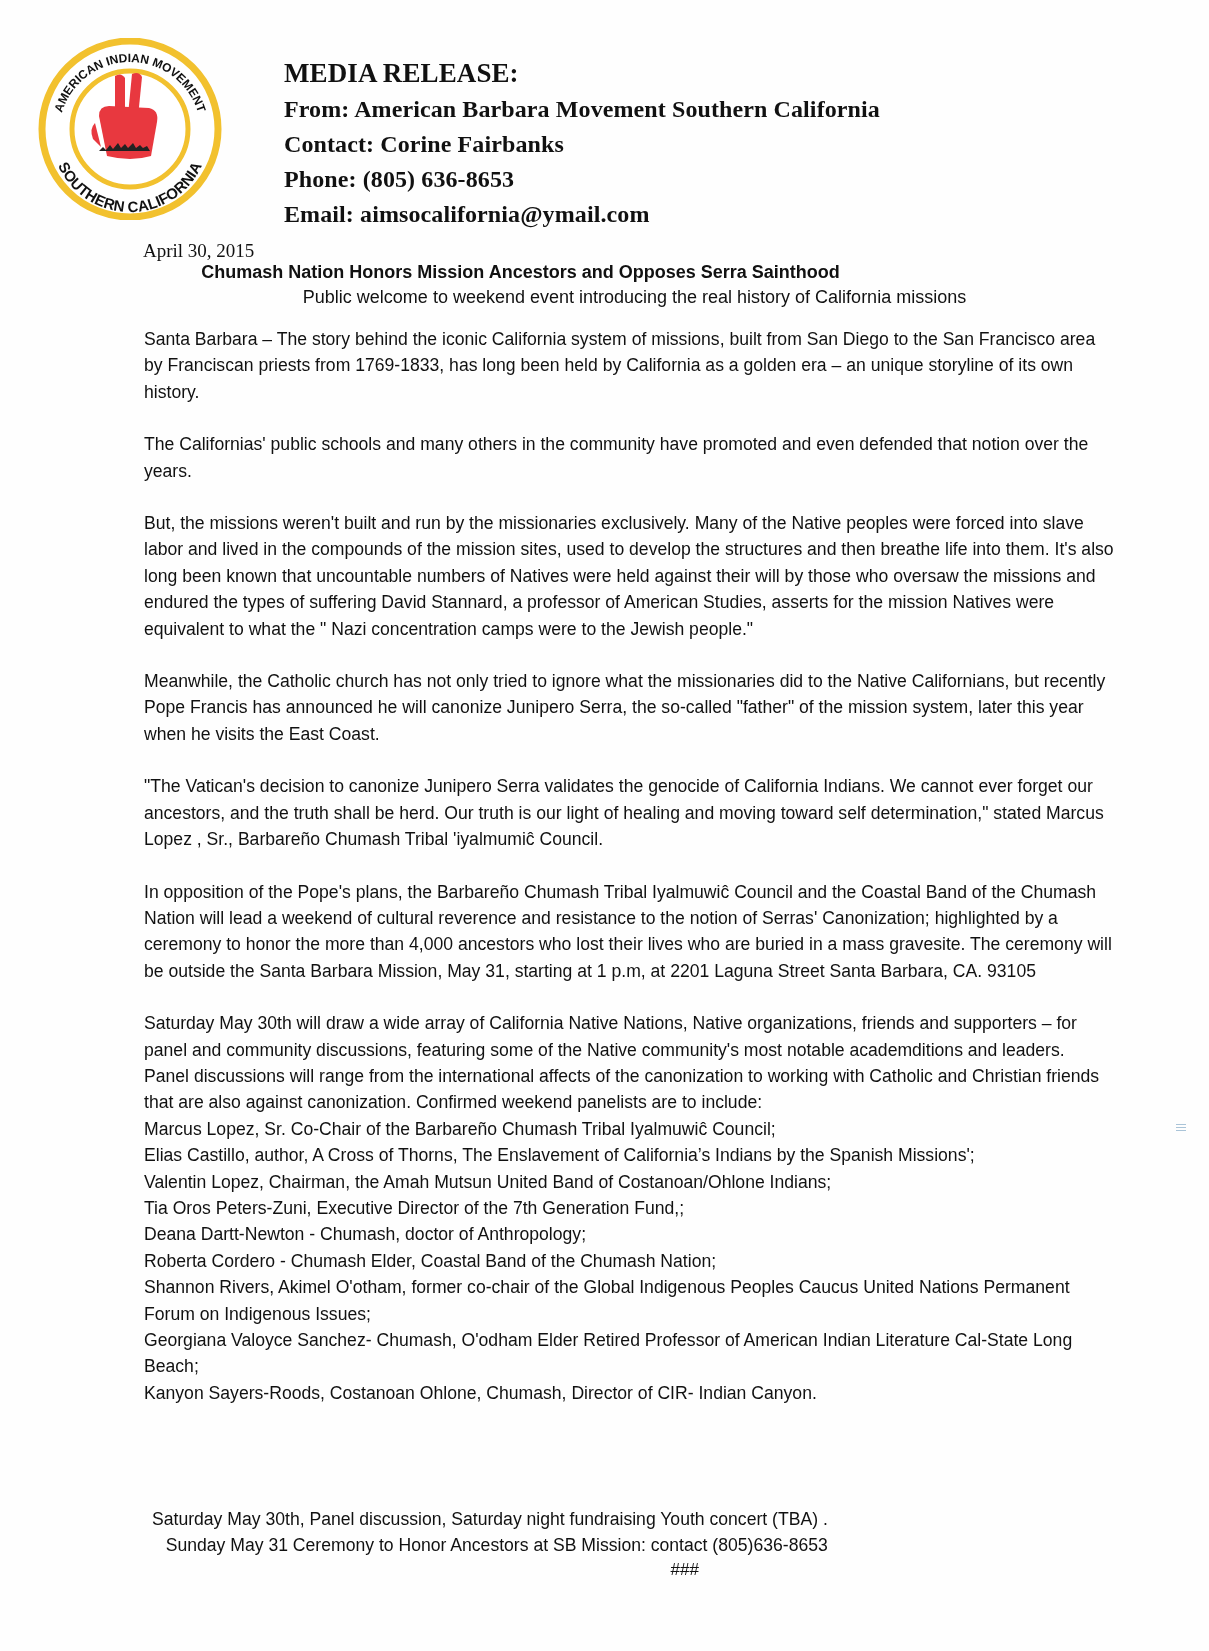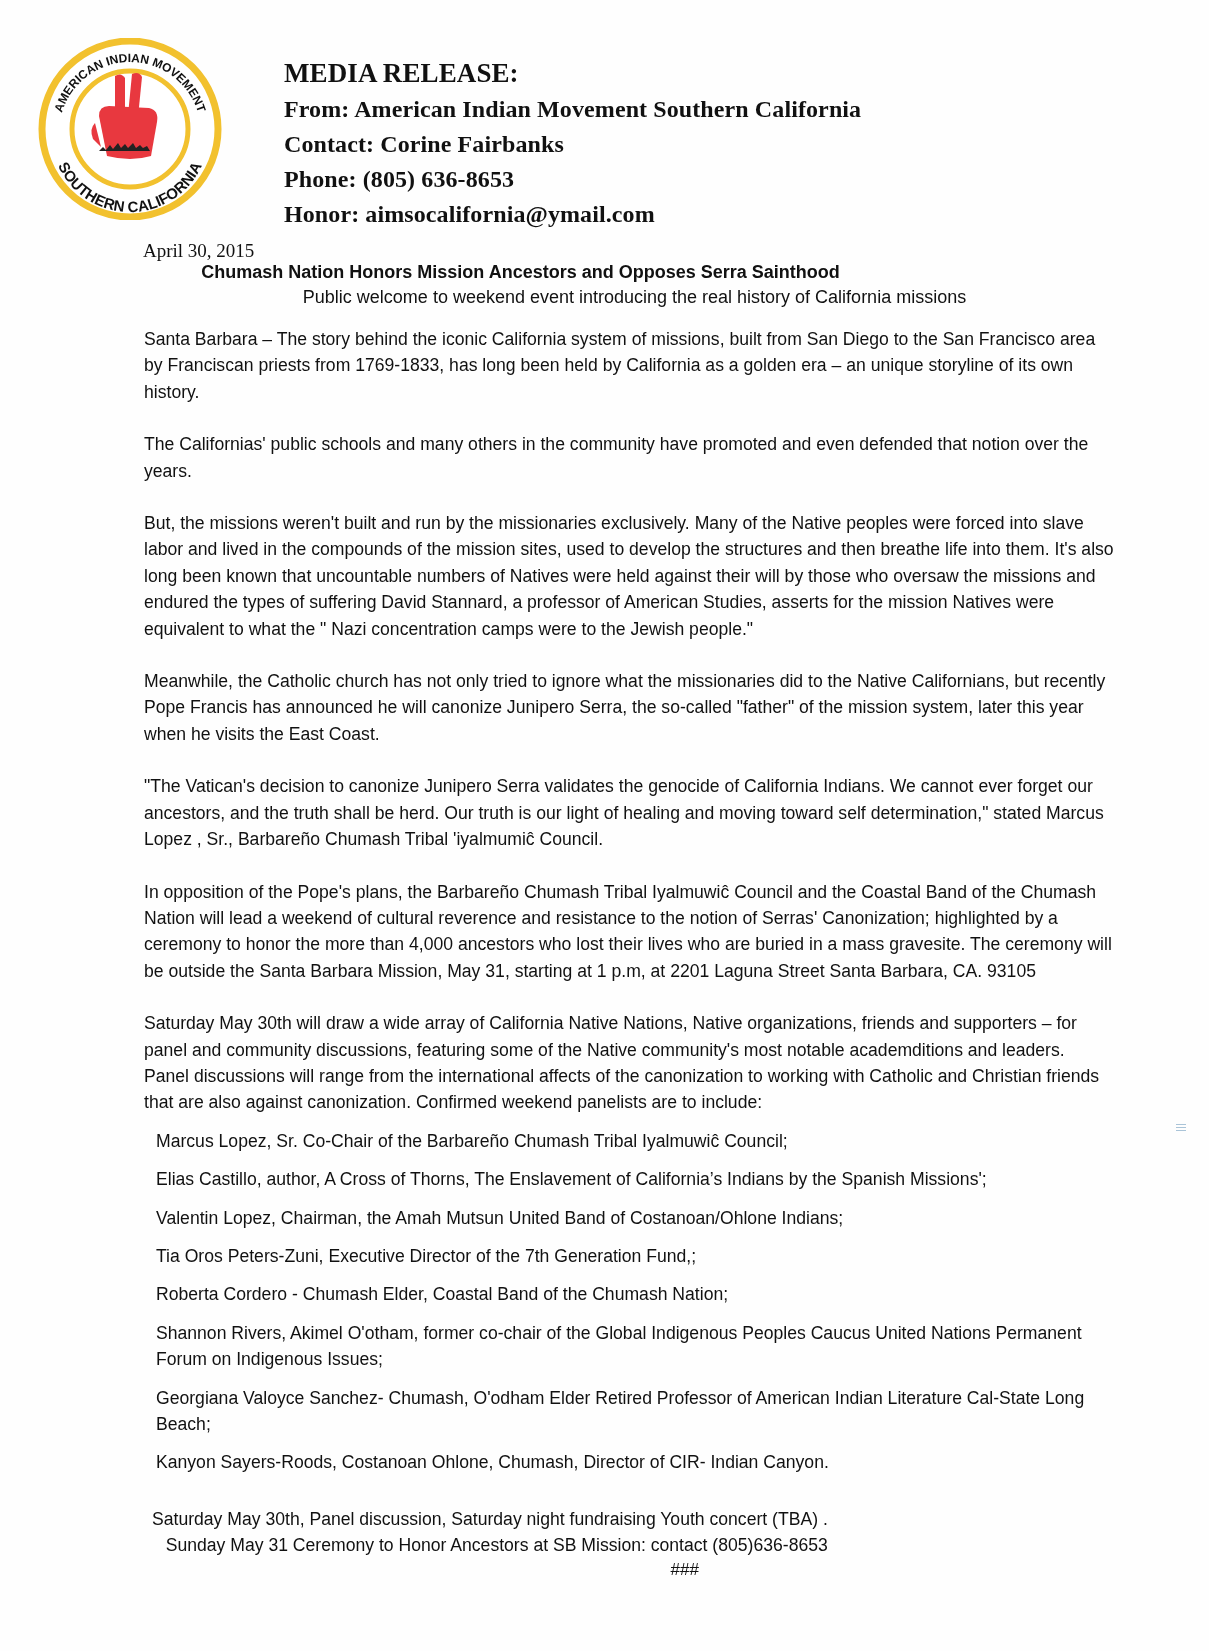--- a/index.html
+++ b/index.html
@@ -14,21 +14,21 @@
   .header .line { font-size: 24px; line-height: 35px; white-space: nowrap; letter-spacing: 0.1px; }
   .header .title { font-size: 27px; line-height: 38px; }
 
   .date { position: absolute; left: 143px; top: 240px; font-family: "Liberation Serif", serif; font-size: 19px; }
   .headline { position: absolute; left: 0; width: 996px; top: 262px; text-align: center; font-family: "Liberation Sans", sans-serif; font-weight: bold; font-size: 18px; padding-left: 45px; box-sizing: border-box; }
   .subhead { position: absolute; left: 0; width: 1209px; top: 287px; text-align: center; font-family: "Liberation Sans", sans-serif; font-size: 18px; padding-left: 60px; box-sizing: border-box; }
 
   .body { position: absolute; left: 144px; top: 326px; width: 970px; font-family: "Liberation Sans", sans-serif; font-size: 17.6px; line-height: 26.4px; }
   .body p { margin: 0 0 26px 0; }
   .panelists { margin: 0; padding: 0; list-style: none; }
-  .panelists li { margin: 12px; }
+  .panelists li { margin: 0; }
 
   .closing { position: absolute; left: 152px; top: 1506px; font-family: "Liberation Sans", sans-serif; font-size: 17.6px; line-height: 26px; text-align: right; }
   .endmark { position: absolute; left: 0; width: 1209px; top: 1560px; text-align: center; font-family: "Liberation Sans", sans-serif; font-style: italic; font-size: 17px; padding-left: 160px; box-sizing: border-box; }
 
   .scan-mark { position: absolute; left: 1176px; top: 1124px; width: 10px; height: 10px; }
   .scan-mark span { display:block; height:1px; background:#aac4d8; margin-bottom:2px; }
 </style>
 </head>
 <body>
 
@@ -51,43 +51,44 @@
       <path d="M78 38 q6 -4 10 2 l0 38 l-10 0 z"></path>
       <path d="M95 36 q7 -3 10 3 l-4 40 l-10 -2 z"></path>
       <path d="M62 78 q0 -10 10 -10 l40 2 q10 2 8 14 l-6 34 q-20 6 -44 0 z"></path>
       <path d="M58 85 q-6 6 -2 16 l8 8 z"></path>
     </g>
     <path d="M62 113 l4 -4 3 3 4 -5 3 4 5 -6 3 5 4 -4 3 4 5 -5 3 5 4 -3 3 3 4 -2 l3 5 z" fill="#222"></path>
   </svg>
 
   <div class="header">
     <div class="line title">MEDIA RELEASE:</div>
-    <div class="line">From: American Indian Movement Southern California</div>
+    <div class="line">From: American Barbara Movement Southern California</div>
     <div class="line">Contact:  Corine Fairbanks</div>
     <div class="line">Phone: (805) 636-8653</div>
-    <div class="line">Honor: aimsocalifornia@ymail.com</div>
+    <div class="line">Email: aimsocalifornia@ymail.com</div>
   </div>
 
   <div class="date">April 30, 2015</div>
   <div class="headline">Chumash Nation Honors Mission Ancestors and Opposes Serra Sainthood</div>
   <div class="subhead">Public welcome to weekend event introducing the real history of California missions</div>
 
   <div class="body">
     <p>Santa Barbara – The story behind the iconic California system of missions, built from San Diego to the San Francisco area by Franciscan priests from 1769-1833, has long been held by California as a golden era – an unique storyline of its own history.</p>
     <p>The Californias' public schools and many others in the community have promoted and even defended that notion over the years.</p>
     <p>But, the missions weren't built and run by the missionaries exclusively. Many of the Native peoples were forced into slave labor and lived in the compounds of the mission sites, used to develop the structures and then breathe life into them.  It's also long been known that uncountable numbers of Natives were held against their will by those who oversaw the missions and endured the types of suffering David Stannard, a professor of American Studies, asserts for the mission Natives were equivalent to what the " Nazi concentration camps were to the Jewish people."</p>
     <p>Meanwhile, the Catholic church has not only tried to ignore what the missionaries did to the Native Californians, but recently Pope Francis has announced he will canonize Junipero Serra, the so-called "father" of the mission system, later this year when he visits the East Coast.</p>
     <p>"The Vatican's decision to canonize Junipero Serra validates the genocide of California Indians. We cannot ever forget our ancestors, and the truth shall be herd. Our truth is our light of healing and moving toward self determination," stated Marcus Lopez , Sr., Barbareño Chumash Tribal 'iyalmumiĉ Council.</p>
     <p>In opposition of the Pope's plans, the Barbareño Chumash Tribal Iyalmuwiĉ Council and the Coastal Band of the Chumash Nation will lead a weekend of cultural reverence and resistance to the notion of Serras' Canonization; highlighted by a ceremony to honor the more than 4,000 ancestors who lost their lives who are buried in a mass gravesite. The ceremony will be outside the Santa Barbara Mission, May 31, starting at 1 p.m, at 2201 Laguna Street Santa Barbara, CA. 93105</p>
     <p style="margin-bottom:0">Saturday May 30th will draw a wide array of California Native Nations, Native organizations, friends and supporters – for panel and community discussions, featuring some of the Native community's most notable academditions and leaders.  Panel discussions will range from the international affects of the canonization to working with Catholic and Christian friends that are also against canonization. Confirmed weekend panelists are to include:</p>
     <ul class="panelists">
       <li>Marcus Lopez, Sr. Co-Chair of the Barbareño Chumash Tribal Iyalmuwiĉ Council;</li>
       <li>Elias Castillo, author, A Cross of Thorns, The Enslavement of California’s Indians by the Spanish Missions';</li>
       <li>Valentin Lopez, Chairman, the Amah Mutsun United Band of Costanoan/Ohlone Indians;</li>
       <li>Tia Oros Peters-Zuni, Executive Director of the 7th Generation Fund,;</li>
+      <li>Deana Dartt-Newton - Chumash, doctor of Anthropology;</li>
       <li>Roberta Cordero - Chumash Elder, Coastal Band of the Chumash Nation;</li>
       <li>Shannon Rivers, Akimel O'otham, former co-chair of the Global Indigenous Peoples Caucus United Nations Permanent Forum on Indigenous Issues;</li>
       <li>Georgiana Valoyce Sanchez- Chumash, O'odham Elder Retired Professor of American Indian Literature Cal-State Long Beach;</li>
       <li>Kanyon Sayers-Roods, Costanoan Ohlone, Chumash, Director of CIR- Indian Canyon.</li>
     </ul>
   </div>
 
   <div class="closing">
     <div>Saturday May 30th, Panel discussion, Saturday night fundraising Youth concert (TBA) .</div>
     <div>Sunday May 31 Ceremony to Honor Ancestors at SB Mission:  contact (805)636-8653</div>

